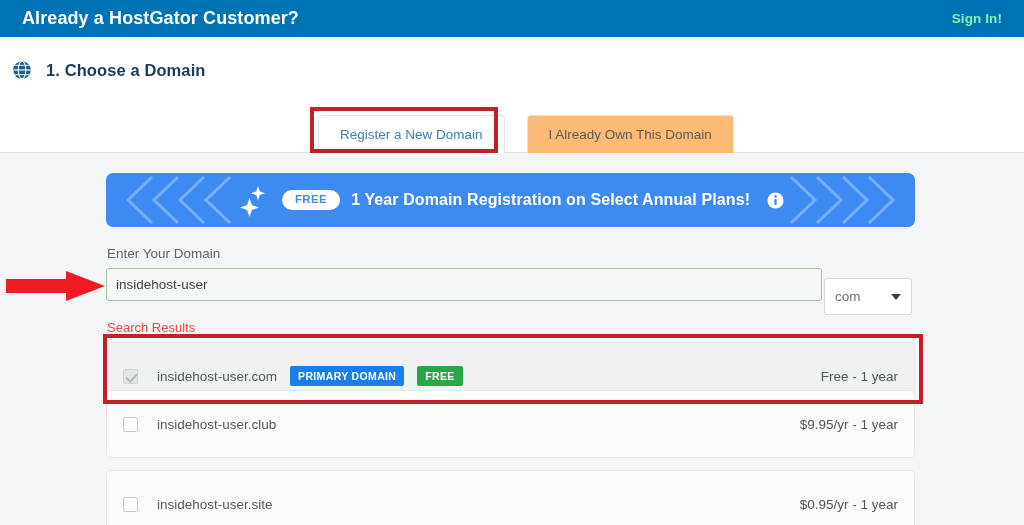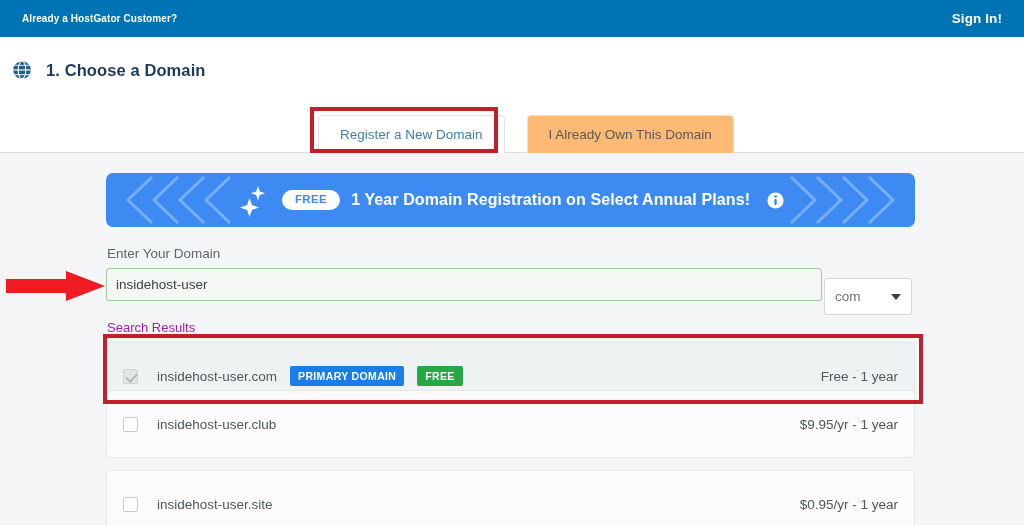--- a/index.html
+++ b/index.html
@@ -12,24 +12,24 @@
   .page { position: relative; width: 1024px; height: 525px; background: #ffffff; }
 
   
   .topbar {
     position: absolute; left: 0; top: 0; width: 1024px; height: 37px;
     background: #0073b5;
     display: flex; align-items: center; justify-content: space-between;
     padding: 0 22px;
   }
   .topbar-text {
-    color: #ffffff; font-size: 10px; font-weight: 700; letter-spacing: .1px;
+    color: #ffffff; font-size: 18px; font-weight: 700; letter-spacing: .1px;
   }
   .signin-link {
-    color: #ffffff; font-size: 13.5px; font-weight: 700; text-decoration: none;
+    color: #86efac; font-size: 13.5px; font-weight: 700; text-decoration: none;
     letter-spacing: .1px; cursor: pointer;
   }
 
   
   .step-header {
     position: absolute; left: 0; top: 37px; width: 1024px; height: 66px;
     background: #ffffff; display: flex; align-items: center; padding-left: 12px;
   }
   .globe-icon { width: 20px; height: 20px; display: block; }
   .step-title {
@@ -128,21 +128,21 @@
   .caret { width: 0; height: 0;
     border-left: 5px solid transparent; border-right: 5px solid transparent;
     border-top: 6px solid #3a3f41; }
 
   
   .annot-arrow { position: absolute; left: 6px; top: 268px; width: 100px; height: 36px; z-index: 9; }
 
   
   .results-label {
     position: absolute; left: 107px; top: 320px;
-    font-size: 13px; color: #a21caf;
+    font-size: 13px; color: #ef4444;
   }
   .result-row {
     position: absolute; left: 106px; width: 809px; height: 68px;
     border: 1px solid #e4e6e7; border-radius: 5px;
     background: #fafafa;
     display: flex; align-items: center; padding: 0 16px;
   }
   .result-row.primary {
     top: 342px; background: #eef2f2; border-color: #e0e5e5;
   }

